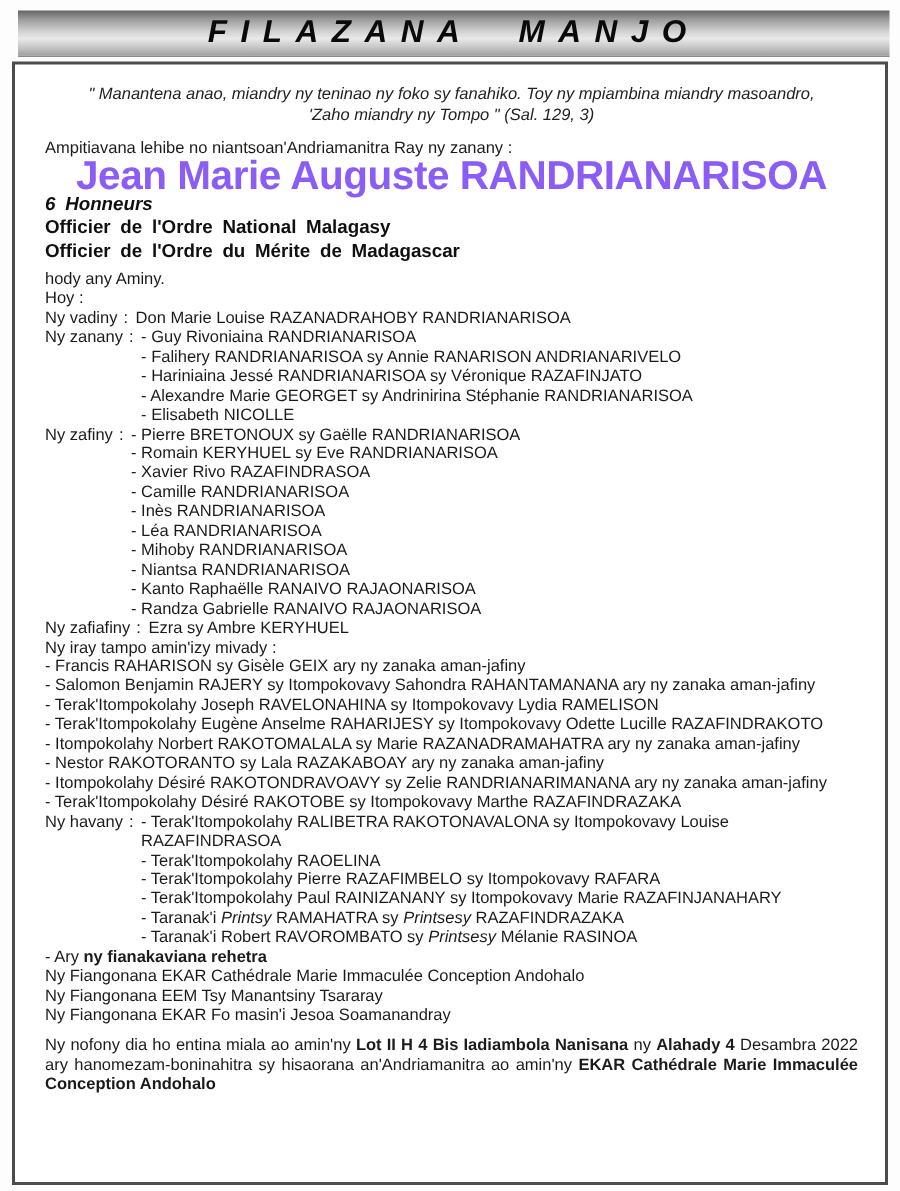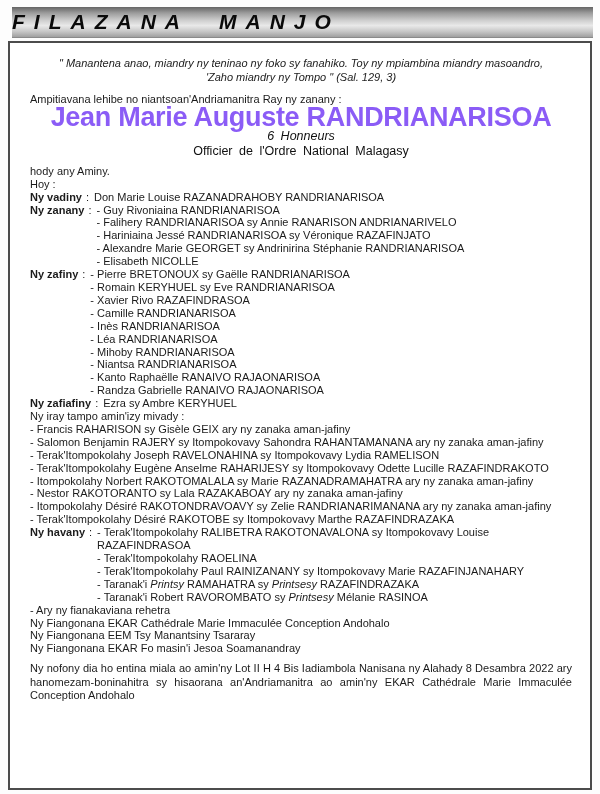--- a/index.html
+++ b/index.html
@@ -1,33 +1,33 @@
 <!DOCTYPE html>
 <html><head>
 <meta charset="utf-8">
 <style>
   *{box-sizing:border-box;margin:0;padding:0}
   html,body{width:600px;height:794px}
   body{background:#fdfdfd;font-family:"Liberation Sans",sans-serif;color:#1b1b1b;position:relative;overflow:hidden}
   .masthead{position:absolute;left:12px;right:7px;top:7px;height:31px;
     background:linear-gradient(180deg,#646464 0%,#9c9c9c 20%,#cfcfcf 45%,#e9e9e9 62%,#c6c6c6 82%,#a0a0a0 100%);
-    display:flex;align-items:center;border-bottom:1px solid #8a8a8a}
+    display:flex;align-items:center;justify-content:center;border-bottom:1px solid #8a8a8a}
   .masthead-title{font-weight:700;font-style:italic;font-size:21px;letter-spacing:9px;word-spacing:16px;color:#0a0a0a;white-space:nowrap}
   .frame{position:absolute;left:8px;right:8px;top:41px;bottom:4px;border:2px solid #4c4c4c;background:#fff;
     padding:10px 18px 6px 20px;font-size:11px;line-height:12.9px}
   .quote{text-align:center;font-style:italic;margin:3px 0 9px;line-height:14px;color:#222}
   .intro{margin-bottom:5px}
   .deceased-name{text-align:center;font-weight:700;font-size:27px;letter-spacing:-0.3px;margin:3px 0 5px;white-space:nowrap;color:#8b5cf6}
   .honors{margin-bottom:5px}
-  .honor{text-align:center;font-weight:400;font-size:12.5px;line-height:15.5px;word-spacing:3px;color:#101010}
-  .b{font-weight:400}
+  .honor{font-weight:700;font-size:12.5px;line-height:15.5px;word-spacing:3px;color:#101010}
+  .b{font-weight:700}
   .i{font-style:italic}
   .plain{line-height:12.9px}
   .frow{display:flex;align-items:flex-start}
-  .lbl{font-weight:700;min-width:42px;flex-shrink:0;white-space:nowrap}
+  .lbl{font-weight:400;min-width:42px;flex-shrink:0;white-space:nowrap}
   .colon{padding:0 5px 0 4px;flex-shrink:0}
   .items{flex:1}
   .lbl-line{font-weight:400}
   .bitems{}
   .announcement{text-align:justify;margin-top:7px;line-height:13.4px}
 </style>
 </head>
 <body>
 
 <div class="masthead">
@@ -40,20 +40,21 @@
     <div>'Zaho miandry ny Tompo " (Sal. 129, 3)</div>
   </div>
 
   <div class="intro plain">Ampitiavana lehibe no niantsoan'Andriamanitra Ray ny zanany :</div>
 
   <div class="deceased-name">Jean Marie Auguste RANDRIANARISOA</div>
 
   <div class="honors">
       <div class="honor i">6 Honneurs</div>
       <div class="honor">Officier de l'Ordre National Malagasy</div>
+      <div class="honor">Officier de l'Ordre du Mérite de Madagascar</div>
     </div>
 
   <div class="plain">hody any Aminy.</div>
   <div class="plain">Hoy :</div>
 
   <div>
       <div class="frow">
         <span class="lbl">Ny vadiny</span>
         <span class="colon">:</span>
         <div class="items">
@@ -106,30 +107,31 @@
           <div class="item plain"><span>- </span><span>Itompokolahy Désiré RAKOTONDRAVOAVY sy Zelie RANDRIANARIMANANA ary ny zanaka aman-jafiny</span></div>
           <div class="item plain"><span>- </span><span>Terak'Itompokolahy Désiré RAKOTOBE sy Itompokovavy Marthe RAZAFINDRAZAKA</span></div>
         </div>
       </div>
       <div class="frow">
         <span class="lbl">Ny havany</span>
         <span class="colon">:</span>
         <div class="items">
           <div class="item plain"><span>- </span><span>Terak'Itompokolahy RALIBETRA RAKOTONAVALONA sy Itompokovavy Louise RAZAFINDRASOA</span></div>
           <div class="item plain"><span>- </span><span>Terak'Itompokolahy RAOELINA</span></div>
+          <div class="item plain"><span>- </span><span>Terak'Itompokolahy Pierre RAZAFIMBELO sy Itompokovavy RAFARA</span></div>
           <div class="item plain"><span>- </span><span>Terak'Itompokolahy Paul RAINIZANANY sy Itompokovavy Marie RAZAFINJANAHARY</span></div>
           <div class="item plain"><span>- </span><span>Taranak'i </span><span class="i">Printsy</span><span> RAMAHATRA sy </span><span class="i">Printsesy</span><span> RAZAFINDRAZAKA</span></div>
           <div class="item plain"><span>- </span><span>Taranak'i Robert RAVOROMBATO sy </span><span class="i">Printsesy</span><span> Mélanie RASINOA</span></div>
         </div>
       </div>
     </div>
 
   <div class="plain"><span>- Ary </span><span class="b ">ny fianakaviana rehetra</span></div>
 
   <div>
       <div class="plain">Ny Fiangonana EKAR Cathédrale Marie Immaculée Conception Andohalo</div>
       <div class="plain">Ny Fiangonana EEM Tsy Manantsiny Tsararay</div>
       <div class="plain">Ny Fiangonana EKAR Fo masin'i Jesoa Soamanandray</div>
     </div>
 
-  <div class="announcement"><span>Ny nofony dia ho entina miala ao amin'ny </span><span class="b ">Lot II H 4 Bis Iadiambola Nanisana</span><span> ny </span><span class="b ">Alahady 8</span><span> Desambra 2022 ary hanomezam-boninahitra sy hisaorana an'Andriamanitra ao amin'ny </span><span class="b ">EKAR Cathédrale Marie Immaculée Conception Andohalo</span></div>
+  <div class="announcement"><span>Ny nofony dia ho entina miala ao amin'ny </span><span class="b ">Lot II H 4 Bis Iadiambola Nanisana</span><span> ny </span><span class="b ">Alahady 4</span><span> Desambra 2022 ary hanomezam-boninahitra sy hisaorana an'Andriamanitra ao amin'ny </span><span class="b ">EKAR Cathédrale Marie Immaculée Conception Andohalo</span></div>
 
 </div>
 
 </body></html>

